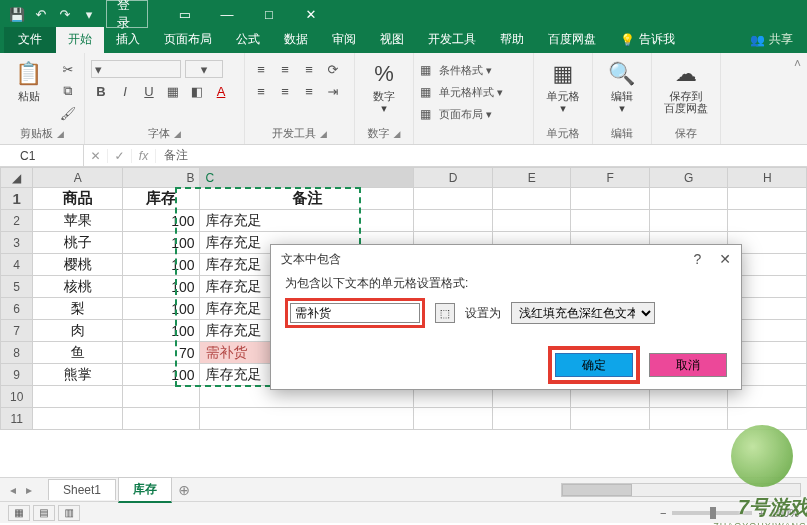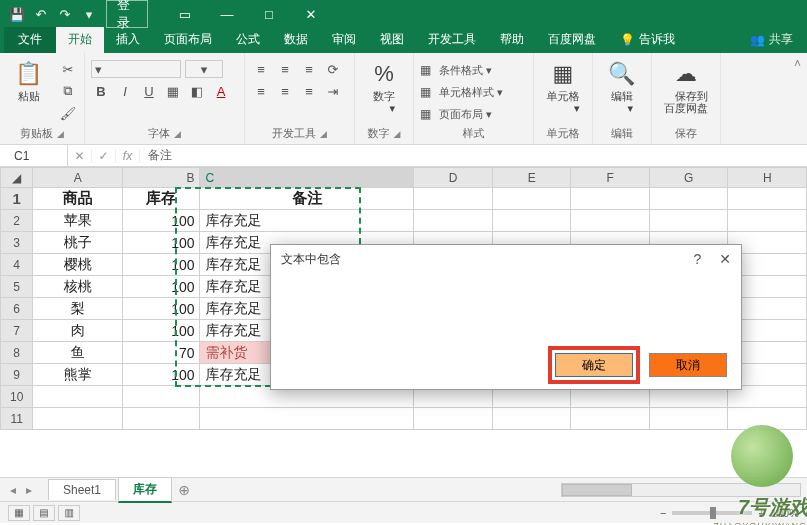--- a/index.html
+++ b/index.html
@@ -22,31 +22,31 @@
 .tabs .share{margin-left:auto;padding:4px 14px 5px;color:#d9ecd9;font-size:12px;display:flex;align-items:center;gap:4px}
 
 
 .ribbon{height:92px;background:#f3f3f3;border-bottom:1px solid #d6d6d6;display:flex;font-size:11px;color:#444}
 .group{border-right:1px solid #e3e3e3;display:flex;flex-direction:column;padding:3px 6px 0}
 .group .body{flex:1;display:flex;align-items:flex-start;gap:6px}
 .group .label{text-align:right;font-size:11px;color:#666;padding:2px 0 3px;display:flex;justify-content:center;align-items:center;gap:4px}
 .group .label .dlg{font-size:9px;color:#888}
 .bigbtn{display:flex;flex-direction:column;align-items:center;justify-content:center;width:46px;gap:2px;padding-top:4px}
 .bigbtn .ic{width:28px;height:28px;display:flex;align-items:center;justify-content:center;font-size:22px}
-.bigbtn .lb{font-size:11px;text-align:right;line-height:12px}
+.bigbtn .lb{font-size:11px;text-align:center;line-height:12px}
 .minibtns{display:flex;flex-direction:column;gap:4px;padding-top:4px}
 .minibtns .row{display:flex;gap:4px;align-items:center}
 .minibtns .row span{width:20px;height:18px;display:flex;align-items:center;justify-content:center;font-size:13px;color:#555}
 .stylelist{display:flex;flex-direction:column;gap:2px;font-size:11px;color:#555;padding-top:4px}
 .stylelist div{display:flex;align-items:center;gap:3px;height:20px}
 .stylelist .ic{width:16px;font-size:12px}
 
 
 .fbar{height:22px;background:#fff;border-bottom:1px solid #d6d6d6;display:flex;align-items:center;font-size:12px;color:#444}
-.namebox{width:68px;border-right:1px solid #d6d6d6;padding:0 14px;height:100%;display:flex;align-items:center}
+.namebox{width:84px;border-right:1px solid #d6d6d6;padding:0 20px;height:100%;display:flex;align-items:center}
 .fbar .fbtns{display:flex;align-items:center;gap:0}
 .fbar .fbtns span{width:24px;height:100%;display:flex;align-items:center;justify-content:center;color:#999;font-size:12px;border-right:1px solid #eee}
 .fbar .finput{flex:1;padding:0 8px;color:#666}
 
 
 .grid-wrap{position:relative;height:310px;overflow:hidden}
 .grid{border-collapse:collapse;width:100%;font-size:14px;color:#222}
 .grid th,.grid td{border:1px solid #d0d0d0;height:22px;padding:0 4px}
 .grid thead th{background:#e6e6e6;font-weight:normal;font-size:12px;color:#555;height:20px}
 .grid .rh{background:#e6e6e6;width:28px;text-align:center;font-size:12px;color:#555}
@@ -83,22 +83,22 @@
 .dialog .dtitle .dctrl{margin-left:auto;display:flex;gap:18px;font-size:14px;color:#555}
 .dialog .dtitle .dctrl span{cursor:pointer}
 .dialog .dbody{padding:2px 14px}
 .dialog .prompt{font-size:12px;margin-bottom:6px}
 .dialog .row{display:flex;align-items:center;gap:10px}
 .dialog .txtbox{border:3px solid #e43b2f;padding:2px}
 .dialog input[type=text]{width:130px;height:20px;border:1px solid #888;padding:0 4px;font-size:12px}
 .dialog .refbtn{width:20px;height:20px;border:1px solid #888;background:#efefef;font-size:11px}
 .dialog select{height:22px;border:1px solid #888;font-size:12px;padding:0 3px;width:144px}
 .dialog .dbtns{position:absolute;right:14px;bottom:12px;display:flex;gap:16px}
-.dialog .dbtns button{width:78px;height:24px;border:1px solid #888;background:#f97316;font-size:12px}
-.dialog .dbtns .ok{outline:4px solid #e43b2f;outline-offset:3px;border:1px solid #2e6fb5;background:#fdba74}
+.dialog .dbtns button{width:78px;height:24px;border:1px solid #888;background:#ec4899;font-size:12px}
+.dialog .dbtns .ok{outline:4px solid #e43b2f;outline-offset:3px;border:1px solid #2e6fb5;background:#0ea5e9}
 
 
 .wm{position:absolute;right:-6px;bottom:-4px;width:150px;height:110px;opacity:.92;pointer-events:none}
 .wm .circ{position:absolute;right:20px;top:6px;width:62px;height:62px;border-radius:50%;background:radial-gradient(circle at 35% 35%,#bde29a,#5aa037)}
 .wm .txt{position:absolute;right:4px;bottom:8px;font-size:20px;font-weight:bold;color:#4b7a34;font-style:italic;text-shadow:0 0 3px #fff}
 .wm .sub{position:absolute;right:6px;bottom:-2px;font-size:9px;color:#6c8a52;letter-spacing:1px}
 </style>
 </head>
 <body>
 
@@ -233,21 +233,20 @@
   </div>
 
   <div class="group" style="width:120px">
     <div class="body">
       <div class="stylelist">
         <div><span class="ic">▦</span><span>条件格式</span> ▾</div>
         <div><span class="ic">▦</span><span>单元格样式</span> ▾</div>
         <div><span class="ic">▦</span><span>页面布局</span> ▾</div>
       </div>
     </div>
-    <div class="label">样式</div>
   </div>
 
   <div class="group">
     <div class="body">
         <div class="bigbtn">
           <div class="ic">▦</div>
           <div class="lb"><span>单元格</span><br>▾</div>
         </div>
       </div>
     <div class="label">单元格</div>
@@ -460,20 +459,33 @@
 </div>
 
 <div class="dialog">
   <div class="dtitle">
     <span>文本中包含</span>
     <div class="dctrl">
       <span>?</span>
       <span>✕</span>
     </div>
   </div>
+  <div class="dbody">
+    <div class="prompt">为包含以下文本的单元格设置格式:</div>
+    <div class="row">
+      <div class="txtbox">
+        <input type="text" value="需补货" style="">
+      </div>
+      <button class="refbtn">⬚</button>
+      <span>设置为</span>
+      <select>
+        <option>浅红填充色深红色文本</option>
+      </select>
+    </div>
+  </div>
   <div class="dbtns">
     <button class="ok">确定</button>
     <button>取消</button>
   </div>
 </div>
 
 <div class="wm">
   <div class="circ"></div>
   <div class="txt">7号游戏</div>
   <div class="sub">ZHAOYOUXIWANG</div>

